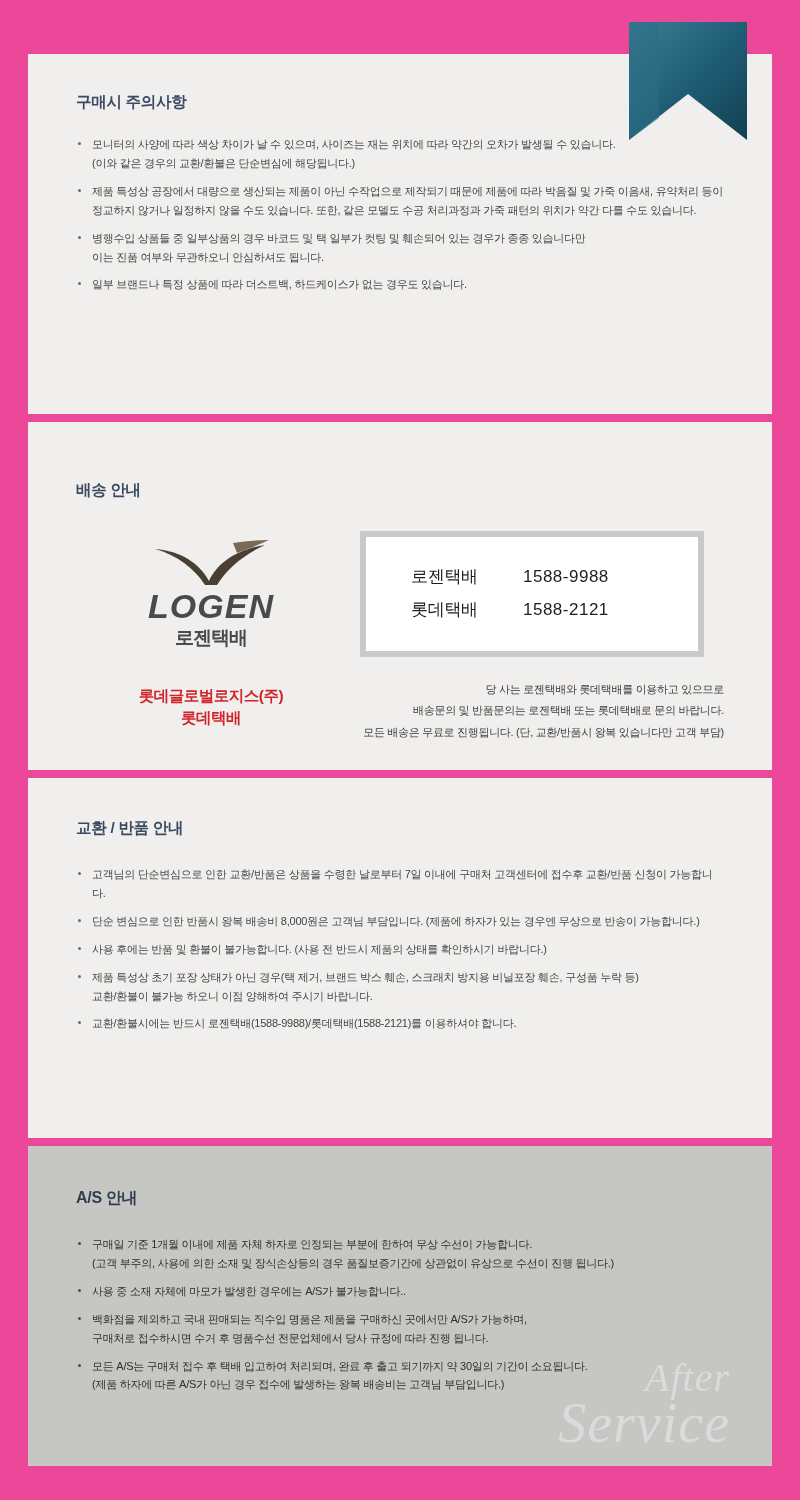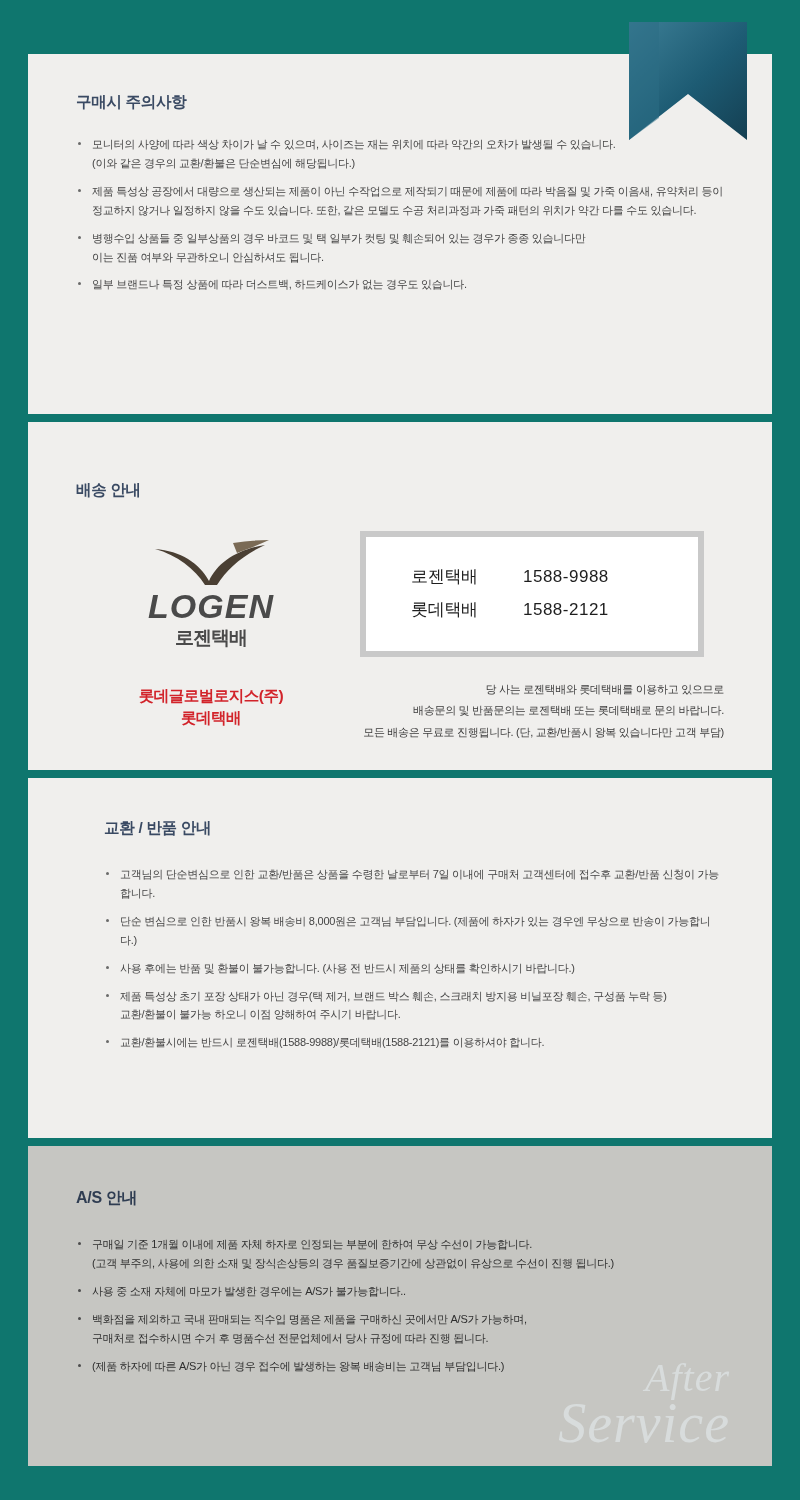--- a/index.html
+++ b/index.html
@@ -12,21 +12,21 @@
     height: 1500px;
     font-family: "Liberation Sans", sans-serif;
     color: #333;
     position: relative;
     overflow: hidden;
   }
   .page {
     position: relative;
     width: 800px;
     height: 1500px;
-    background: #0f766e;
+    background: #ec4899;
   }
 
   
   .section {
     position: absolute;
     left: 28px;
     width: 744px;
     box-sizing: border-box;
   }
   .sec-title {
@@ -165,21 +165,21 @@
     color: #3b3b3b;
     letter-spacing: -0.3px;
   }
 
   
   #exchange {
     top: 778px;
     height: 360px;
     background: #f0efed;
   }
-  #exchange .inner { padding: 40px 48px 0 48px; margin-left: 28px; }
+  #exchange .inner { padding: 40px 48px 0 48px; }
   #exchange .sec-title { margin-bottom: 26px; }
 
   
   #as {
     top: 1146px;
     height: 320px;
     background: #c6c6c2;
   }
   #as .inner { padding: 42px 48px 0 48px; }
   #as .sec-title { margin-bottom: 26px; color: #2f3d52; font-size: 16px; }
@@ -318,20 +318,21 @@
           <span class="sub">(고객 부주의, 사용에 의한 소재 및 장식손상등의 경우 품질보증기간에 상관없이 유상으로 수선이 진행 됩니다.)</span>
         </li>
         <li>
           <span class="sub">사용 중 소재 자체에 마모가 발생한 경우에는 A/S가 불가능합니다..</span>
         </li>
         <li>
           <span class="sub">백화점을 제외하고 국내 판매되는 직수입 명품은 제품을 구매하신 곳에서만 A/S가 가능하며,</span>
           <span class="sub">구매처로 접수하시면 수거 후 명품수선 전문업체에서 당사 규정에 따라 진행 됩니다.</span>
         </li>
         <li>
+          <span class="sub">모든 A/S는 구매처 접수 후 택배 입고하여 처리되며, 완료 후 출고 되기까지 약 30일의 기간이 소요됩니다.</span>
           <span class="sub">(제품 하자에 따른 A/S가 아닌 경우 접수에 발생하는 왕복 배송비는 고객님 부담입니다.)</span>
         </li>
       </ul>
     </div>
     <div class="as-watermark">
       <span class="w1">After</span>
       <span class="w2">Service</span>
     </div>
   </section>
 

